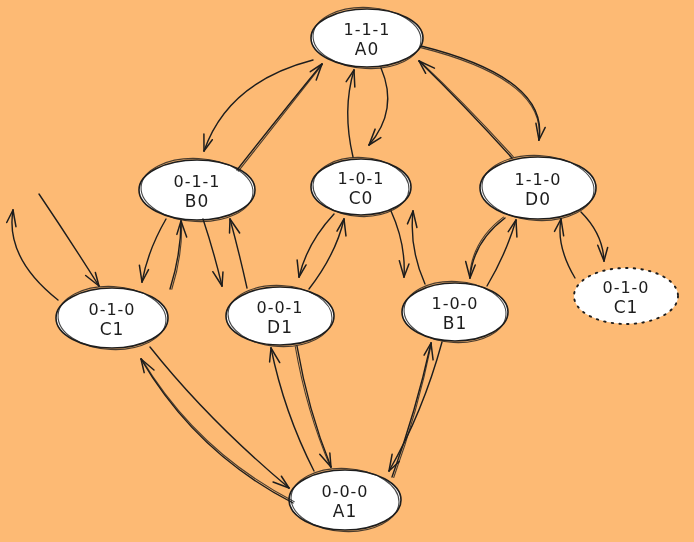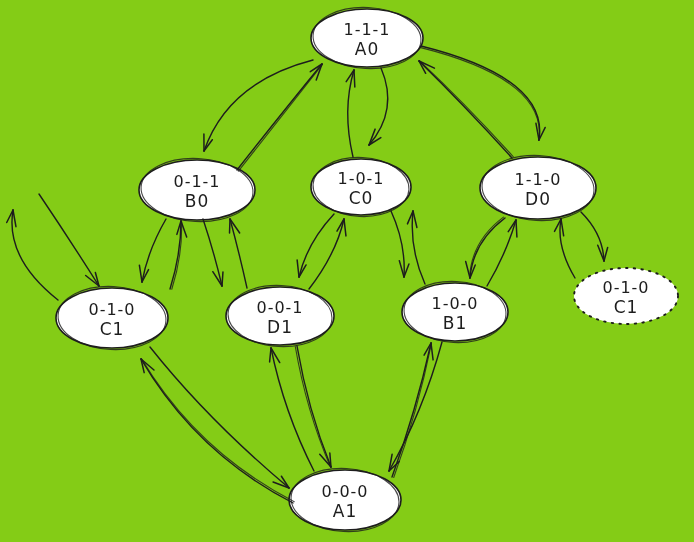--- a/index.html
+++ b/index.html
@@ -2,21 +2,21 @@
 <html><head>
 <meta charset="utf-8">
 <style>
   html, body {
     margin: 0; padding: 0;
     width: 694px; height: 542px;
     background: #ffffff;
     overflow: hidden;
     font-family: "DejaVu Sans", sans-serif;
   }
-  .canvas { position: relative; width: 694px; height: 542px; background:#84cc16; }
+  .canvas { position: relative; width: 694px; height: 542px; background:#fdba74; }
   svg { display: block; }
   .edge-path {
     fill: none;
     stroke-width: 1.4;
     stroke-linecap: round;
   }
   .edge-path.shadow { stroke-width: 1.1; opacity: .8; }
   .arrow-wing {
     fill: none;
     stroke-width: 1.5;

